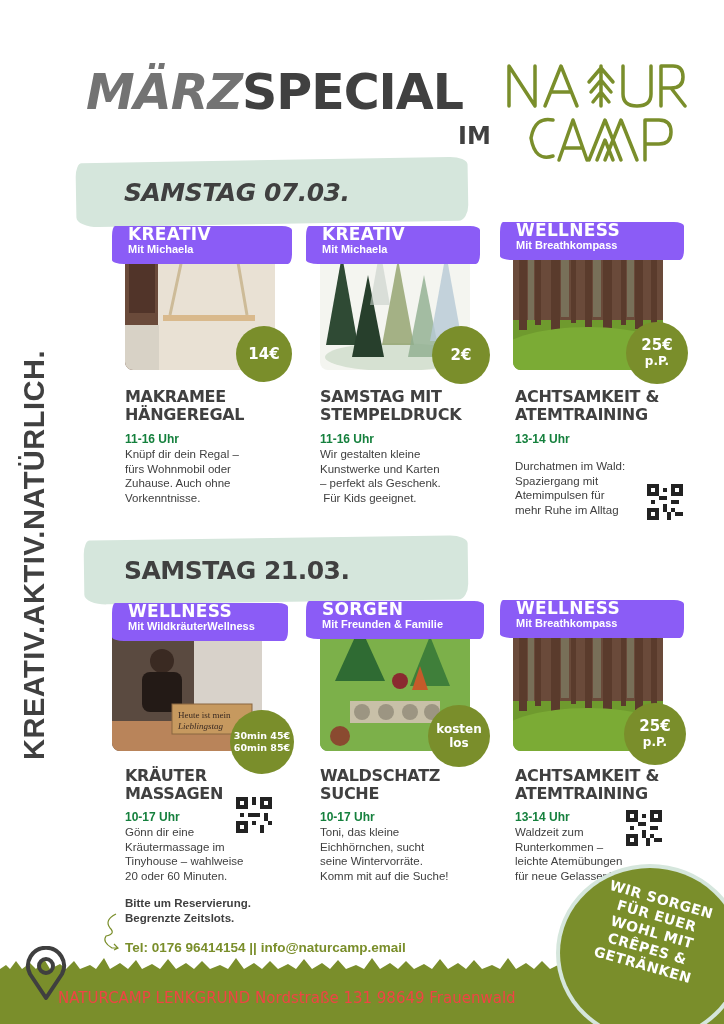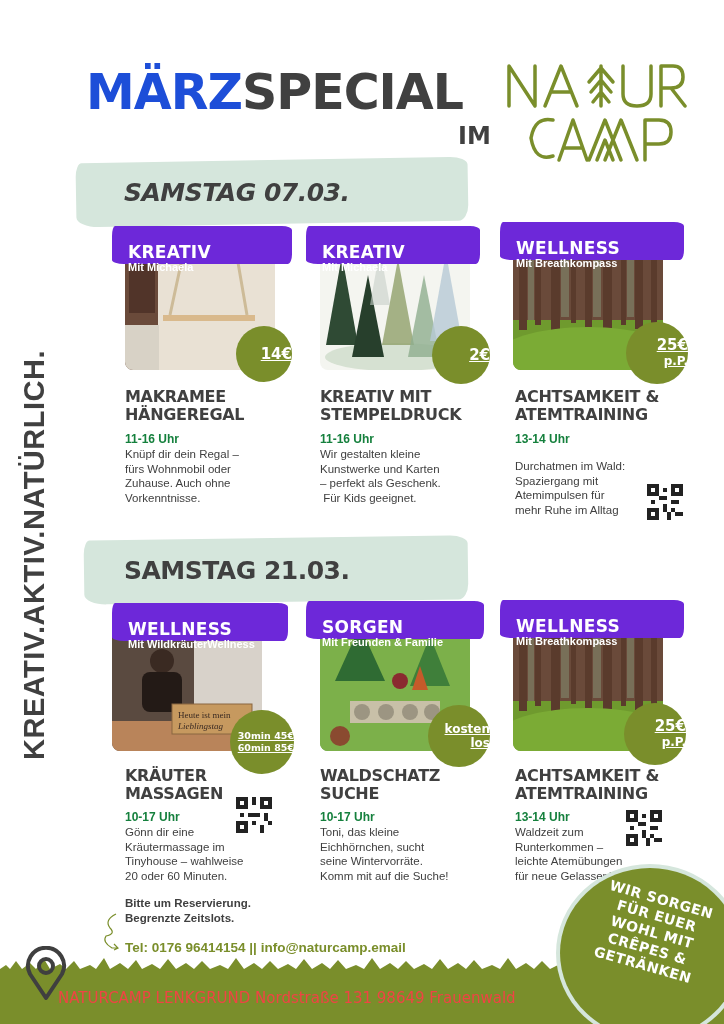--- a/index.html
+++ b/index.html
@@ -3,35 +3,35 @@
 <meta charset="utf-8">
 <style>
   * { box-sizing: border-box; margin: 0; padding: 0; }
   html, body { width: 724px; height: 1024px; background: #ffffff; overflow: hidden; }
   body { position: relative; font-family: "Liberation Sans", sans-serif; color: #3f3f3f; }
 
   .abs { position: absolute; }
 
   
   .title-main { left: 86px; top: 68px; font-size: 49px; font-weight: 900; letter-spacing: -1px; line-height: 1; font-family: "DejaVu Sans", sans-serif; }
-  .title-main .green { color: #1d4ed8; }
+  .title-main .green { color: #737373; font-style: italic; }
   .title-main .dark { color: #404040; }
   .title-im { left: 458px; top: 122px; font-size: 24px; font-weight: 900; color: #404040; font-family: "DejaVu Sans", sans-serif; }
 
   
   .side-tag { left: 18px; top: 760px; transform-origin: left top; transform: rotate(-90deg); font-size: 29px; font-weight: 700; color: #404040; white-space: nowrap; letter-spacing: 0.5px; font-family: "Liberation Sans", sans-serif; }
 
   
   .day-banner { height: 64px; background: #d5e6dc; border-radius: 6px 18px 10px 22px / 14px 8px 16px 10px; }
   .day-label { font-size: 25px; font-weight: 900; color: #404040; font-family: "DejaVu Sans", sans-serif; letter-spacing: -0.5px; }
   .card-img { position: absolute; width: 150px; height: 125px; border-radius: 8px; overflow: hidden; }
-  .card-tag { position: absolute; height: 38px; background: #6d28d9; color: #fff; padding: 18px 0 0 16px; border-radius: 3px 10px 4px 12px / 10px 4px 10px 4px; }
+  .card-tag { position: absolute; height: 38px; background: #8b5cf6; color: #fff; padding: 0 0 0 16px; border-radius: 3px 10px 4px 12px / 10px 4px 10px 4px; }
   .card-tag .cat { display: block; font-size: 17px; font-weight: 700; line-height: 17px; font-family: "DejaVu Sans", sans-serif; letter-spacing: 0.3px; }
   .card-tag .host { display: block; font-size: 11px; font-weight: 700; line-height: 13px; white-space: nowrap; overflow: hidden; }
-  .price { position: absolute; border-radius: 50%; background: #7a8e2b; color: #fff; font-weight: 700; text-align: center; display: flex; flex-direction: column; justify-content: center; align-items: flex-end; font-family: "DejaVu Sans", sans-serif; text-decoration: underline; }
+  .price { position: absolute; border-radius: 50%; background: #7a8e2b; color: #fff; font-weight: 700; text-align: center; display: flex; flex-direction: column; justify-content: center; align-items: center; font-family: "DejaVu Sans", sans-serif; }
   .card-title { position: absolute; font-size: 16px; font-weight: 900; line-height: 18px; color: #404040; font-family: "DejaVu Sans", sans-serif; letter-spacing: -0.3px; }
   .card-time { position: absolute; font-size: 12px; font-weight: 700; color: #15803d; line-height: 15px; }
   .card-desc { position: absolute; font-size: 11.5px; line-height: 14.5px; color: #404040; width: 175px; }
   .qr-wrap { position: absolute; width: 36px; height: 36px; background: #fff; }
   .qr-wrap svg { width: 36px; height: 36px; display: block; }
 
   
   .reserve { left: 125px; top: 896px; font-size: 11.5px; font-weight: 700; line-height: 15px; color: #404040; }
   .contact { left: 125px; top: 940px; font-size: 13.5px; font-weight: 700; color: #7a8e2b; }
   .grass { left: 0; top: 955px; width: 724px; height: 69px; }
@@ -116,21 +116,21 @@
   </svg>
 </div>
 <div class="card-tag" style="left:306px;top:226px;width:174px;">
   <span class="cat">KREATIV</span>
   <span class="host">Mit Michaela</span>
 </div>
 <div class="price" style="left:432px;top:326px;width:58px;height:58px;font-size:15px;">
   <span>2€</span>
 </div>
 <div class="card-title" style="left:320px;top:388px;">
-  <div>KREATIV MIT</div>
+  <div>SAMSTAG MIT</div>
   <div>STEMPELDRUCK</div>
 </div>
 <div class="card-time" style="left:320px;top:432px;">11-16 Uhr</div>
 <div class="card-desc" style="left:320px;top:447px;">
   <div>Wir gestalten kleine</div>
   <div>Kunstwerke und Karten</div>
   <div>– perfekt als Geschenk.</div>
   <div style="white-space:pre;"> Für Kids geeignet.</div>
 </div>
 

